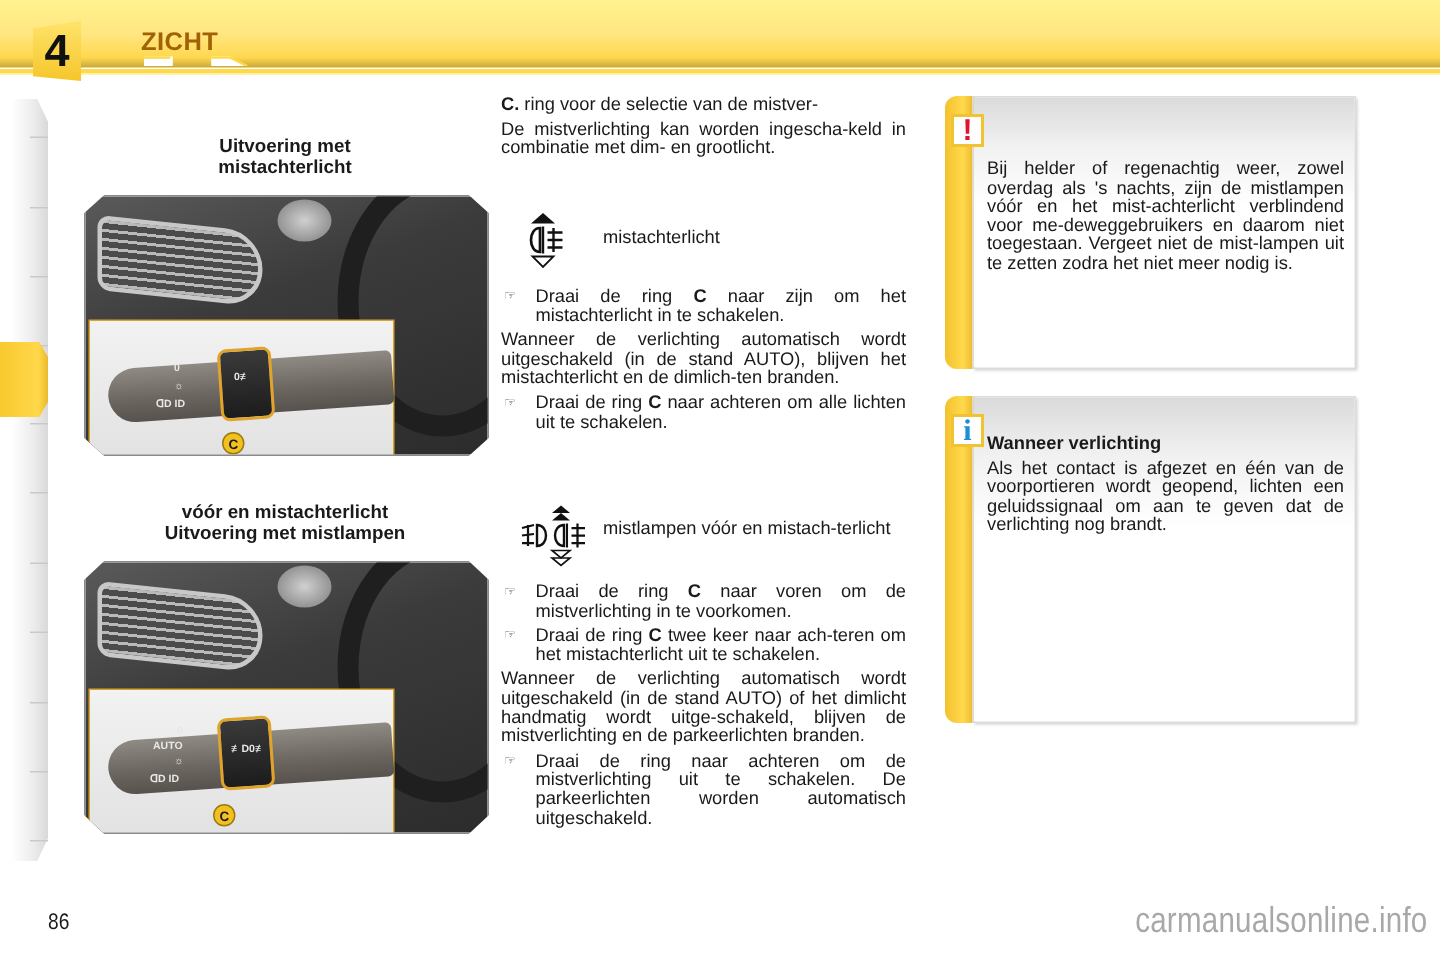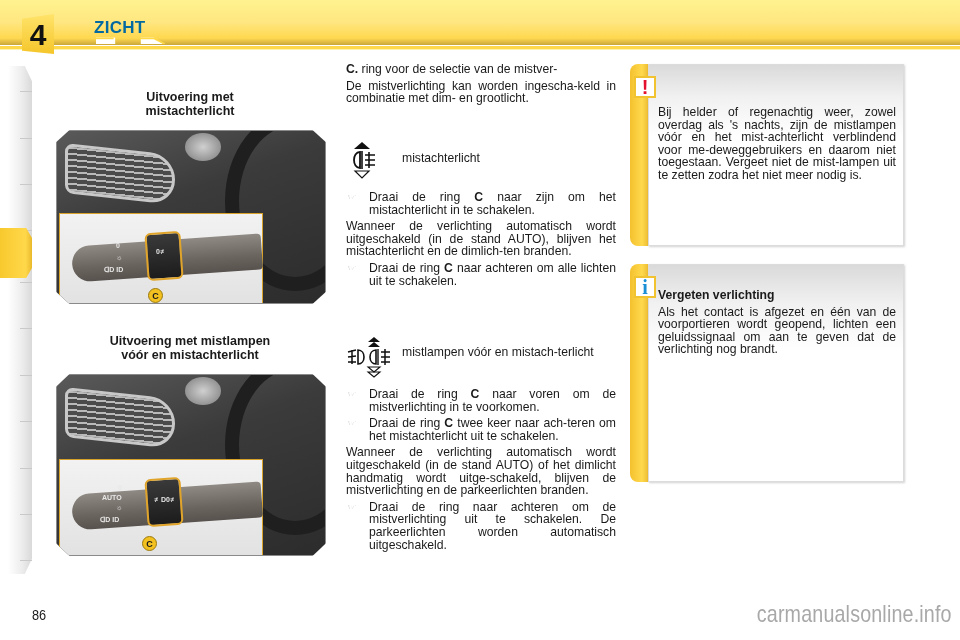--- a/index.html
+++ b/index.html
@@ -28,21 +28,21 @@
     clip-path: polygon(0 12%, 100% 0, 100% 100%, 0 92%);
     display: flex; align-items: center; justify-content: center;
     box-shadow: 1px 1px 2px rgba(0,0,0,0.3);
   }
   .chapter-num {
     font-family: "Liberation Sans", sans-serif; font-weight: 700; font-size: 30px; color: #111;
     line-height: 1; margin-top: 2px;
   }
   .chapter-title {
     position: absolute; left: 94px; top: 18px;
-    font-family: "Liberation Sans", sans-serif; font-weight: 700; font-size: 17px; color: #0369a1;
+    font-family: "Liberation Sans", sans-serif; font-weight: 700; font-size: 17px; color: #a16207;
     letter-spacing: 0.3px;
   }
 
   
   .side-strip {
     position: absolute; left: 8px; top: 66px; width: 24px; height: 508px;
     background: linear-gradient(to right, #ffffff 0%, #ececec 60%, #d9d9d9 100%);
     clip-path: polygon(0 0, 70% 0, 100% 3%, 100% 97%, 70% 100%, 0 100%);
   }
   .side-tick {
@@ -101,21 +101,21 @@
   }
   .c-badge {
     position: absolute; width: 15px; height: 15px; border-radius: 50%;
     background: #f2c01f; border: 1px solid #9b7a12;
     font-size: 9px; font-weight: 700; color: #1a1a1a;
     display: flex; align-items: center; justify-content: center;
   }
 
   
   .mid-text {
-    position: absolute; left: 346px; width: 270px; font-size: 12.2px; line-height: 12.6px; color: #1a1a1a;
+    position: absolute; left: 334px; width: 270px; font-size: 12.2px; line-height: 12.6px; color: #1a1a1a;
     text-align: justify;
   }
   .mid-text p { margin-bottom: 4px; }
   .hang { padding-left: 23px; text-indent: 0; position: relative; }
   .hang .bul {
     position: absolute; left: 2px; top: 0; font-size: 9px; color: #666;
   }
   .indent-cont { padding-left: 13px; display: block; }
   .icon-row {
     position: absolute; left: 346px; display: flex; align-items: flex-start; font-size: 12.2px; line-height: 12.6px;
@@ -207,22 +207,22 @@
     <div class="ring" style="left:86px; top:18px;"></div>
     <div class="stalk-label" style="left:56px; top:28px;">0</div>
     <div class="stalk-label" style="left:56px; top:40px;">☼</div>
     <div class="stalk-label" style="left:44px; top:52px;">ᗡD ID</div>
     <div class="stalk-label" style="left:96px; top:34px;">0≢</div>
     <div class="c-badge" style="left:88px; top:74px;">C</div>
   </div>
 </div>
 
 <div class="section-heading" style="left:80px; top:334px; width:220px;">
+  <div>vóór en mistachterlicht</div>
   <div>Uitvoering met mistlampen</div>
-  <div>vóór en mistachterlicht</div>
 </div>
 
 <div class="photo" style="left:56px; top:374px; height:182px;">
   <div class="vent"></div>
   <div class="hub"></div>
   <div class="wheel"></div>
   <div class="inset" style="top:84px; height:98px;">
     <div class="stalk" style="top:28px;"></div>
     <div class="ring" style="left:86px; top:18px;"></div>
     <div class="stalk-label" style="left:58px; top:24px;">0</div>
@@ -307,19 +307,19 @@
   <div class="body" style="top:42px;">
     <p>Bij helder of regenachtig weer, zowel overdag als 's nachts, zijn de mistlampen vóór en het mist-achterlicht verblindend voor me-deweggebruikers en daarom niet toegestaan. Vergeet niet de mist-lampen uit te zetten zodra het niet meer nodig is.</p>
   </div>
 </div>
 
 <div class="note" style="top:264px; height:218px;">
   <div class="spine"></div>
   <div class="card"></div>
   <div class="badge" style="top:12px; color:#1b8fd6; font-family:'Liberation Serif', serif;">i</div>
   <div class="body" style="top:25px;">
-    <p class="title">Vergeten verlichting</p>
+    <p class="title">Wanneer verlichting</p>
     <p>Als het contact is afgezet en één van de voorportieren wordt geopend, lichten een geluidssignaal om aan te geven dat de verlichting nog brandt.</p>
   </div>
 </div>
 
 <div class="page-number">86</div>
 <div class="watermark">carmanualsonline.info</div>
 
 </body></html>

